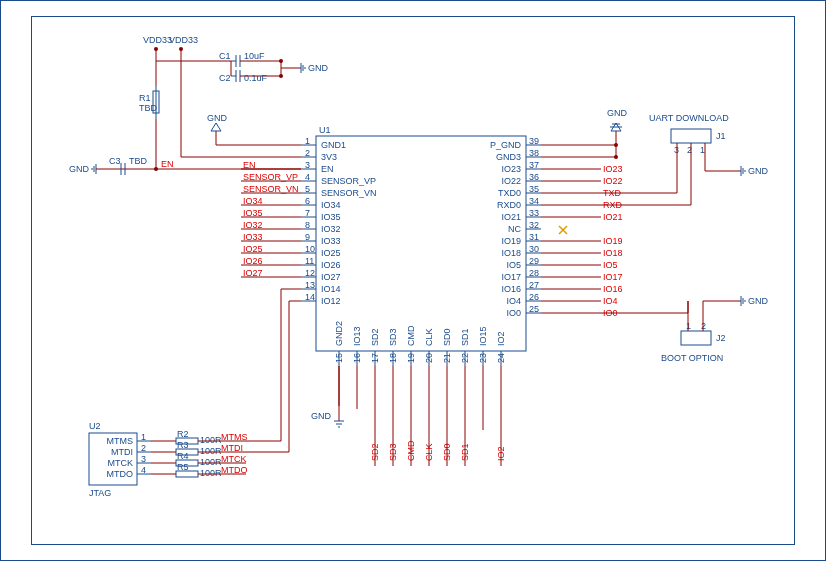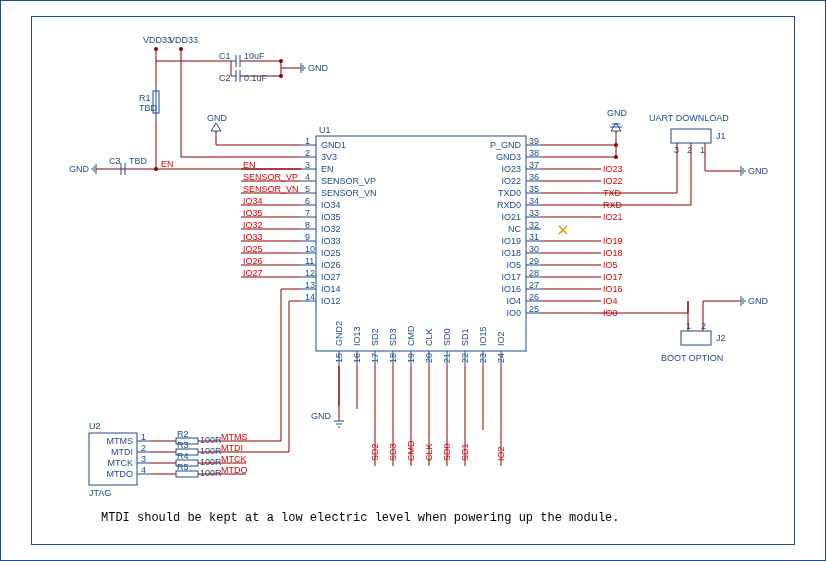--- a/index.html
+++ b/index.html
@@ -400,14 +400,13 @@
         <line x1="288" y1="451" x2="288" y2="300" class="wire-red"></line>
         <line x1="288" y1="300" x2="300" y2="300" class="wire-red"></line>
       </g>
 
 <g>
 <line x1="558" y1="225" x2="566" y2="233" stroke="#d90" stroke-width="1.5"></line>
 <line x1="558" y1="233" x2="566" y2="225" stroke="#d90" stroke-width="1.5"></line>
 </g>
 
 </svg>
-<div class="note" style="left:100px;top:510px">MTDI should be kept at a low electric level when powering up the module.</div>
 </div>
 
 </body></html>

